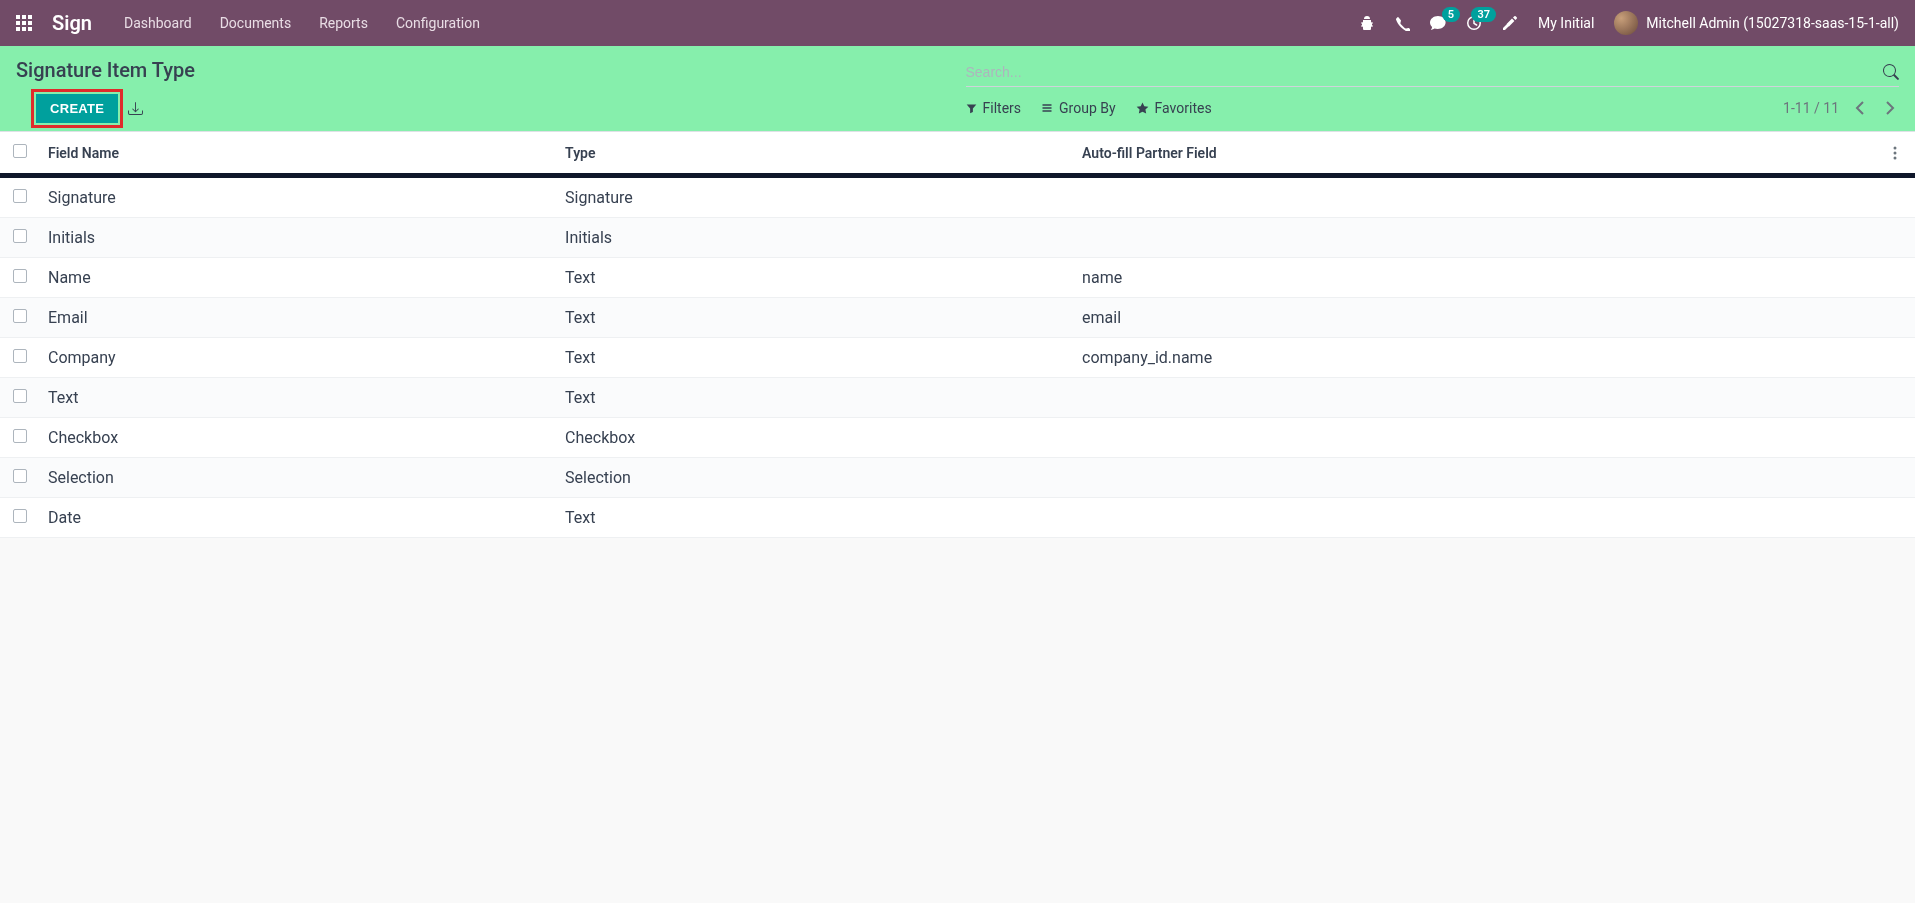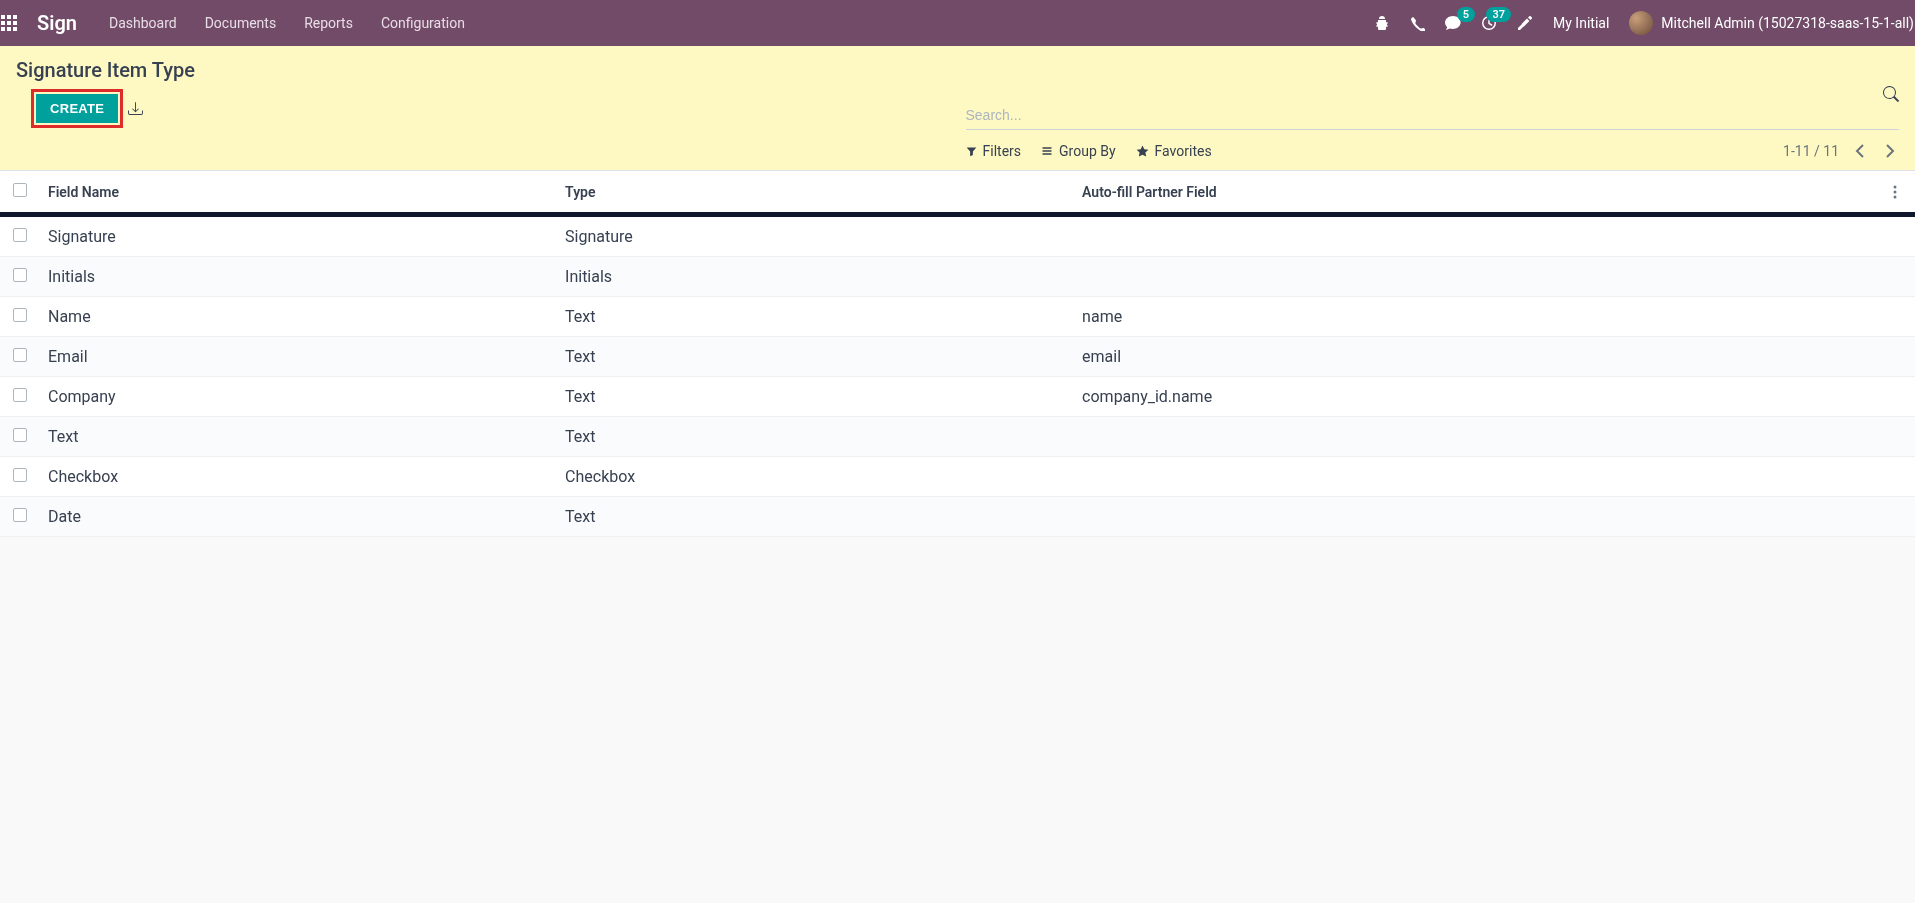--- a/index.html
+++ b/index.html
@@ -9,21 +9,21 @@
     color: #374151;
     background: #f9f9f9;
   }
   
   .navbar {
     background: #714b67;
     color: #fff;
     height: 46px;
     display: flex;
     align-items: center;
-    padding: 0 1px;
+    padding: 0 16px;
     gap: 8px;
   }
   .apps-icon {
     display: grid;
     grid-template-columns: repeat(3, 4px);
     grid-template-rows: repeat(3, 4px);
     gap: 2px;
     margin-right: 12px;
     cursor: pointer;
   }
@@ -75,21 +75,21 @@
   .avatar {
     width: 24px;
     height: 24px;
     border-radius: 50%;
     background: radial-gradient(circle at 30% 30%, #c89f7a, #6b4a3a);
     display: inline-block;
   }
   .user-label { color: #fff; font-size: 14px; }
   
   .control-panel {
-    background: #fef9c3;
+    background: #86efac;
     border-bottom: 1px solid #dee2e6;
     padding: 12px 16px 8px 16px;
     display: flex;
     gap: 16px;
   }
   .cp-left { flex: 1; }
   .cp-right { flex: 1; }
   .page-title {
     font-size: 20px;
     font-weight: 500;
@@ -127,21 +127,20 @@
     margin-bottom: 10px;
   }
   .search-input {
     flex: 1;
     border: none;
     outline: none;
     font-size: 14px;
     padding: 6px 0;
     color: #6c757d;
     background: transparent;
-    margin-top: 43px;
   }
   .search-input::placeholder { color: #adb5bd; }
   .search-icon { color: #374151; cursor: pointer; }
   .filter-row {
     display: flex;
     align-items: center;
     gap: 20px;
   }
   .filter-item {
     display: flex;
@@ -380,20 +379,27 @@
         </tr>
         <tr>
           <td class="checkbox-cell"><span class="checkbox-box"></span></td>
           <td>Checkbox</td>
           <td>Checkbox</td>
           <td></td>
           <td class="kebab-cell"></td>
         </tr>
         <tr>
           <td class="checkbox-cell"><span class="checkbox-box"></span></td>
+          <td>Selection</td>
+          <td>Selection</td>
+          <td></td>
+          <td class="kebab-cell"></td>
+        </tr>
+        <tr>
+          <td class="checkbox-cell"><span class="checkbox-box"></span></td>
           <td>Date</td>
           <td>Text</td>
           <td></td>
           <td class="kebab-cell"></td>
         </tr>
       </tbody>
   </table>
 </div>
 
 </body></html>

